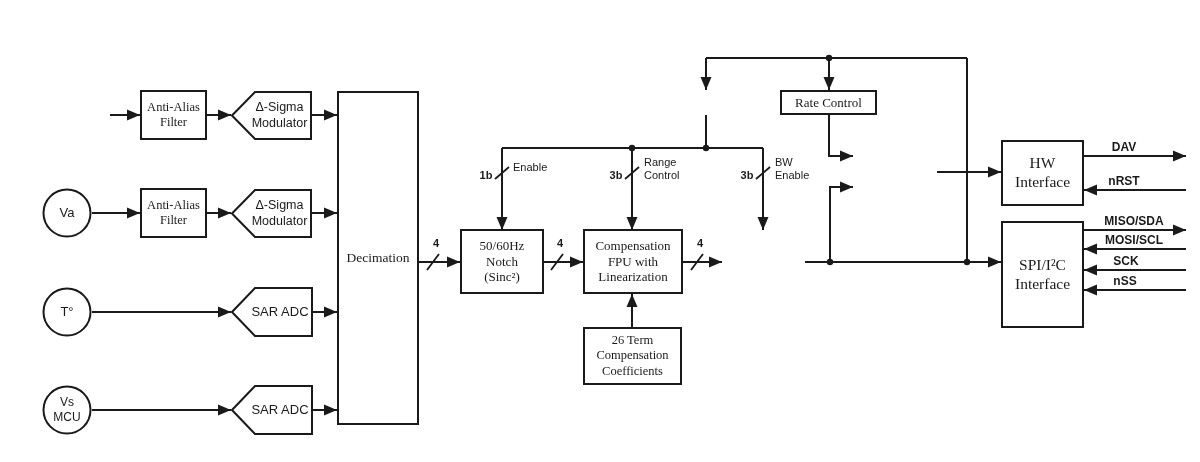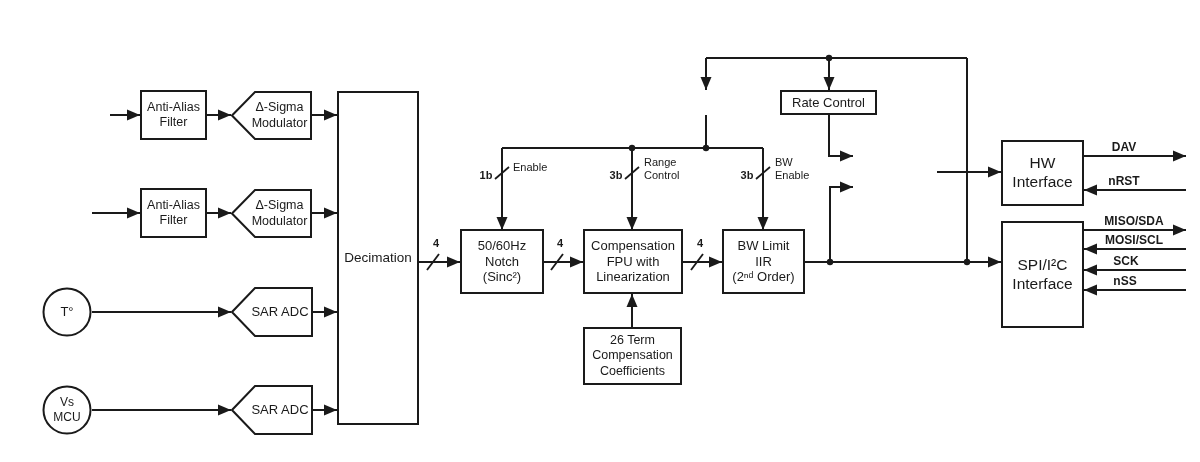--- a/index.html
+++ b/index.html
@@ -2,21 +2,21 @@
 <html><head>
 <meta charset="utf-8">
 <style>
   html,body{margin:0;padding:0;background:#fff;}
   .canvas{
     position:relative;width:1200px;height:462px;background:#fff;overflow:hidden;
     font-family:"Liberation Sans","DejaVu Sans",sans-serif;color:#1a1a1a;
   }
   .box{
     position:absolute;border:2px solid #1a1a1a;background:#fff;
-    display:flex;align-items:center;justify-content:center;box-sizing:border-box;
+    display:flex;align-items:center;justify-content:center;box-sizing:border-box;font-family:Liberation Serif, serif;
   }
   .lbl{
     white-space:pre-line;text-align:center;line-height:1.22;font-size:13px;color:#1a1a1a;
   }
   .shape{position:absolute;}
   .shape svg{position:absolute;left:0;top:0;display:block;}
   .shape .lbl{
     position:absolute;left:0;top:0;right:0;bottom:0;
     display:flex;align-items:center;justify-content:center;
   }
@@ -33,20 +33,26 @@
   .sig{font-size:12px;}
   .big .lbl{font-size:15.5px;}
   .small .lbl{font-size:12.5px;}
 </style>
 </head>
 <body>
 
 <div class="canvas">
 
 
+  <div class="shape" style="left:42px;top:188px;width:50px;height:50px">
+    <svg width="50" height="50" viewBox="0 0 50 50">
+      <circle cx="25" cy="25" r="23.5" fill="#fff" stroke="#1a1a1a" stroke-width="2"></circle>
+    </svg>
+    <span class="lbl">Va</span>
+  </div>
 
   <div class="shape" style="left:42px;top:287px;width:50px;height:50px">
     <svg width="50" height="50" viewBox="0 0 50 50">
       <circle cx="25" cy="25" r="23.5" fill="#fff" stroke="#1a1a1a" stroke-width="2"></circle>
     </svg>
     <span class="lbl">T°</span>
   </div>
 
   <div class="shape small" style="left:42px;top:385px;width:50px;height:50px">
     <svg width="50" height="50" viewBox="0 0 50 50">
@@ -99,25 +105,20 @@
 
   <div class="box" style="left:460px;top:229px;width:84px;height:65px">
     <span class="lbl">50/60Hz
 Notch
 (Sinc²)</span>
   </div>
   <div class="box" style="left:583px;top:229px;width:100px;height:65px">
     <span class="lbl">Compensation
 FPU with
 Linearization</span>
-  </div>
-  <div class="box" style="left:722px;top:229px;width:83px;height:65px">
-    <span class="lbl">BW Limit
-IIR
-(2ⁿᵈ Order)</span>
   </div>
   <div class="box small" style="left:583px;top:327px;width:99px;height:58px">
     <span class="lbl" style="font-size:12.5px">26 Term
 Compensation
 Coefficients</span>
   </div>
 
   <div class="box" style="left:780px;top:90px;width:97px;height:25px">
     <span class="lbl">Rate Control</span>
   </div>

